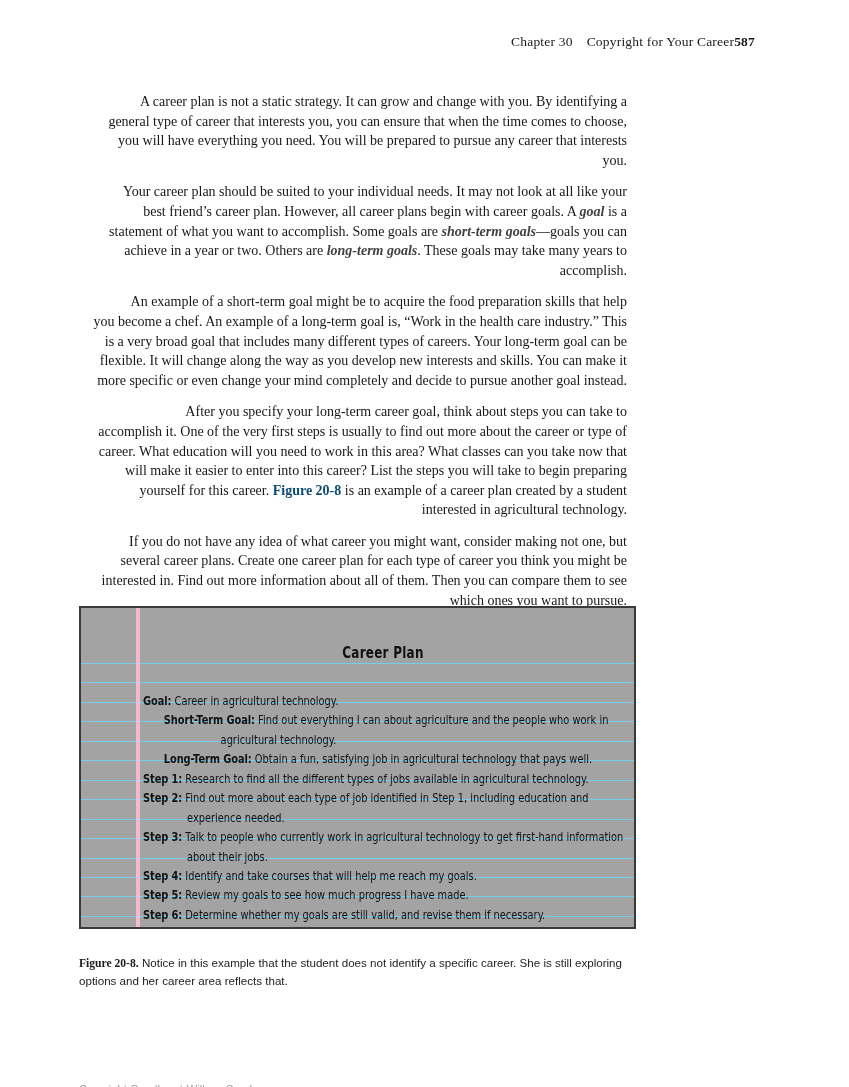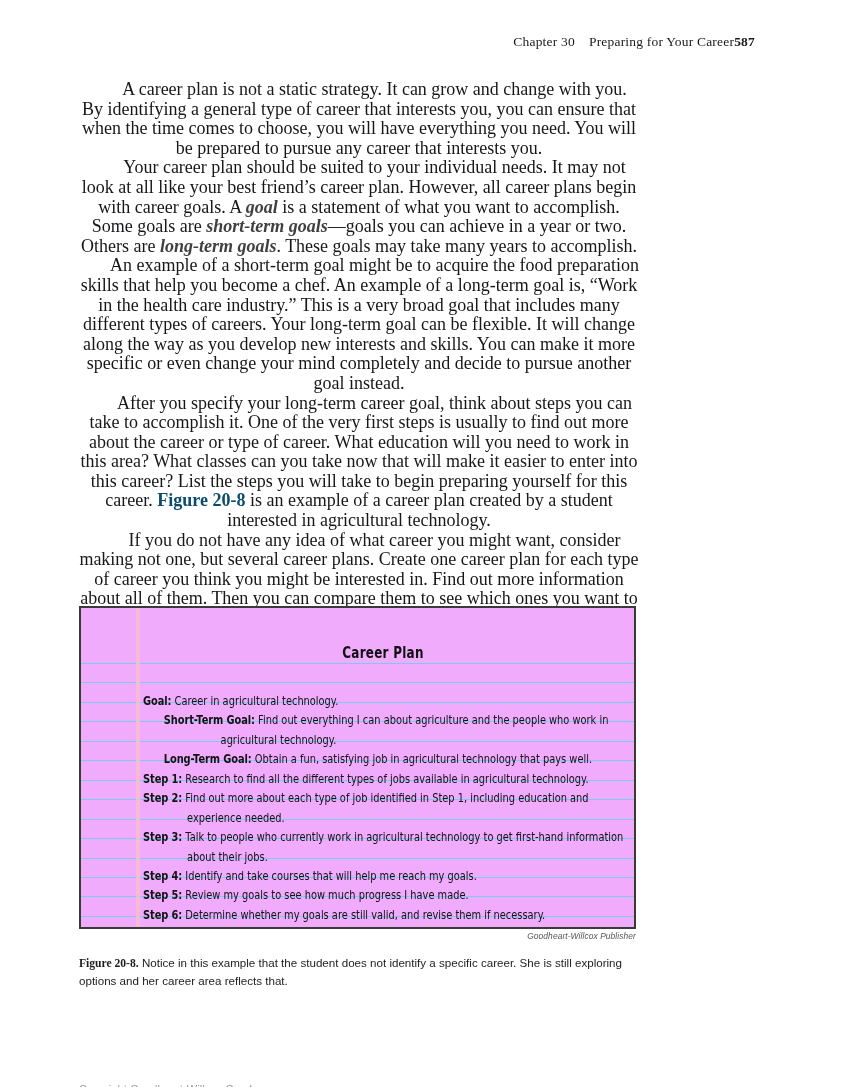--- a/index.html
+++ b/index.html
@@ -42,25 +42,25 @@
   }
 
   
   .body-col {
     position: absolute;
     left: 79px;
     top: 80px;
     width: 560px;
   }
   p.bodytext {
-    margin: 0;
-    font-size: 18px;
+    margin: 12px;
+    font-size: 14px;
     line-height: 19.6px;
     text-indent: 31px;
-    text-align: center;
+    text-align: right;
     color: #17171a;
     font-family: "Liberation Serif", "DejaVu Serif", serif;
   }
   .term {
     color: #404040;
     font-weight: bold;
     font-style: italic;
   }
   .figref {
     font-weight: bold;
@@ -73,21 +73,21 @@
     left: 79px;
     top: 606px;
     width: 557px;
   }
   .notebook {
     position: relative;
     width: 557px;
     height: 323px;
     box-sizing: border-box;
     border: 2px solid #3a3a3a;
-    background: #f0abfc;
+    background: #a3a3a3;
     overflow: hidden;
   }
   
   .rules {
     position: absolute;
     left: 0;
     right: 0;
     top: 0;
     bottom: 0;
     pointer-events: none;
@@ -195,21 +195,21 @@
     color: #9b9b9b;
     letter-spacing: 0.1px;
   }
 </style>
 </head>
 <body>
 
 <div class="page">
 
   <div class="running-head">
-    <span class="rh-chapter">Chapter 30</span><span class="rh-title">Preparing for Your Career</span><span class="rh-folio">587</span>
+    <span class="rh-chapter">Chapter 30</span><span class="rh-title">Copyright for Your Career</span><span class="rh-folio">587</span>
   </div>
 
   <div class="body-col">
 
     <p class="bodytext"><span>A career plan is not a static strategy. It can grow and change with you. By identifying a general type of career that interests you, you can ensure that when the time comes to choose, you will have everything you need. You will be prepared to pursue any career that interests you.</span></p>
 
     <p class="bodytext"><span>Your career plan should be suited to your individual needs. It may not look at all like your best friend’s career plan. However, all career plans begin with career goals. A </span><span class="term">goal</span><span> is a statement of what you want to accomplish. Some goals are </span><span class="term">short-term goals</span><span>—goals you can achieve in a year or two. Others are </span><span class="term">long-term goals</span><span>. These goals may take many years to accomplish.</span></p>
 
     <p class="bodytext"><span>An example of a short-term goal might be to acquire the food preparation skills that help you become a chef. An example of a long-term goal is, “Work in the health care industry.” This is a very broad goal that includes many different types of careers. Your long-term goal can be flexible. It will change along the way as you develop new interests and skills. You can make it more specific or even change your mind completely and decide to pursue another goal instead.</span></p>
 
@@ -249,20 +249,19 @@
             <div class="nb-line ind-0"><span class="lbl">Step 2:</span><span class="txt"> Find out more about each type of job identified in Step 1, including education and</span></div>
             <div class="nb-line ind-3"><span class="txt">experience needed.</span></div>
             <div class="nb-line ind-0"><span class="lbl">Step 3:</span><span class="txt"> Talk to people who currently work in agricultural technology to get first-hand information</span></div>
             <div class="nb-line ind-3"><span class="txt">about their jobs.</span></div>
             <div class="nb-line ind-0"><span class="lbl">Step 4:</span><span class="txt"> Identify and take courses that will help me reach my goals.</span></div>
             <div class="nb-line ind-0"><span class="lbl">Step 5:</span><span class="txt"> Review my goals to see how much progress I have made.</span></div>
             <div class="nb-line ind-0"><span class="lbl">Step 6:</span><span class="txt"> Determine whether my goals are still valid, and revise them if necessary.</span></div>
           </div>
       </div>
     </div>
-    <div class="credit">Goodheart-Willcox Publisher</div>
   </div>
 
   <div class="caption"><span class="cap-label">Figure 20-8.</span><span> Notice in this example that the student does not identify a specific career. She is still exploring options and her career area reflects that.</span></div>
 
   <div class="footer">Copyright Goodheart-Willcox Co., Inc.</div>
 
 </div>
 
 </body></html>

